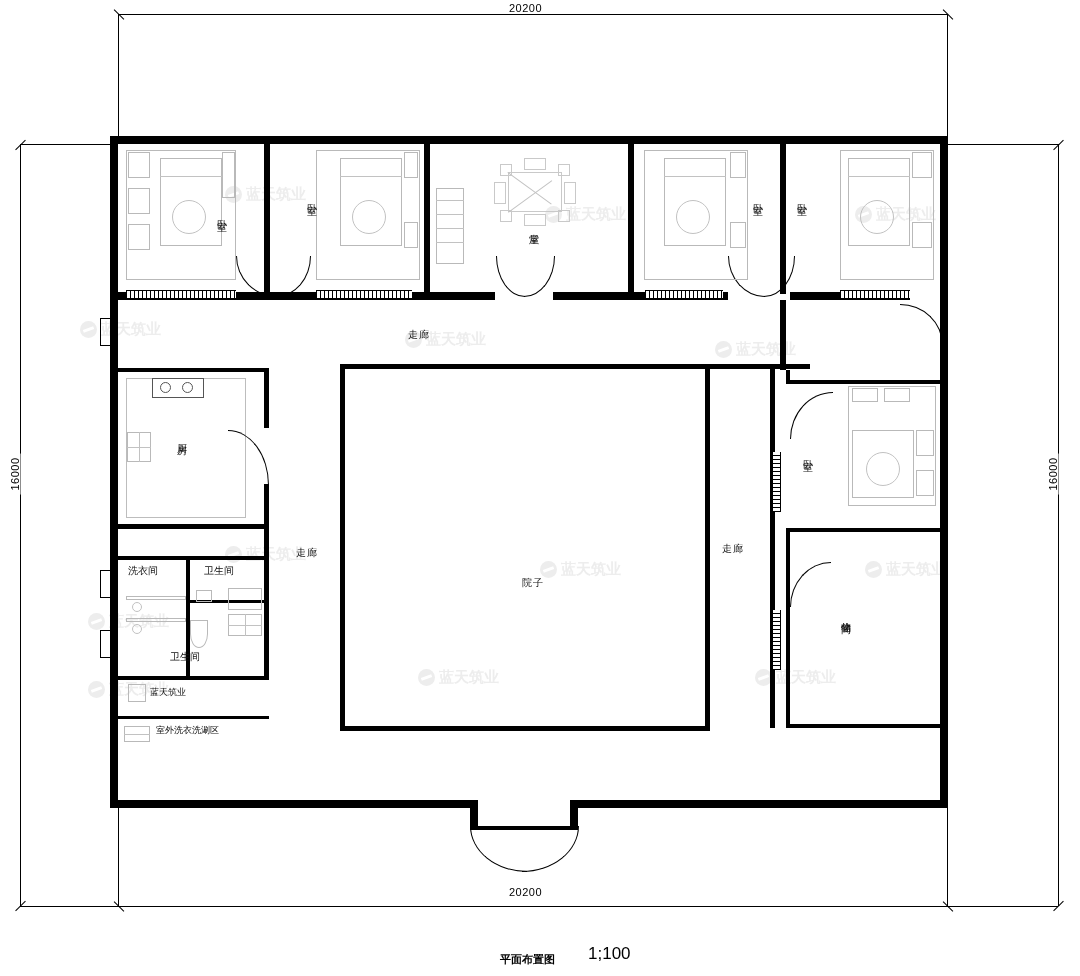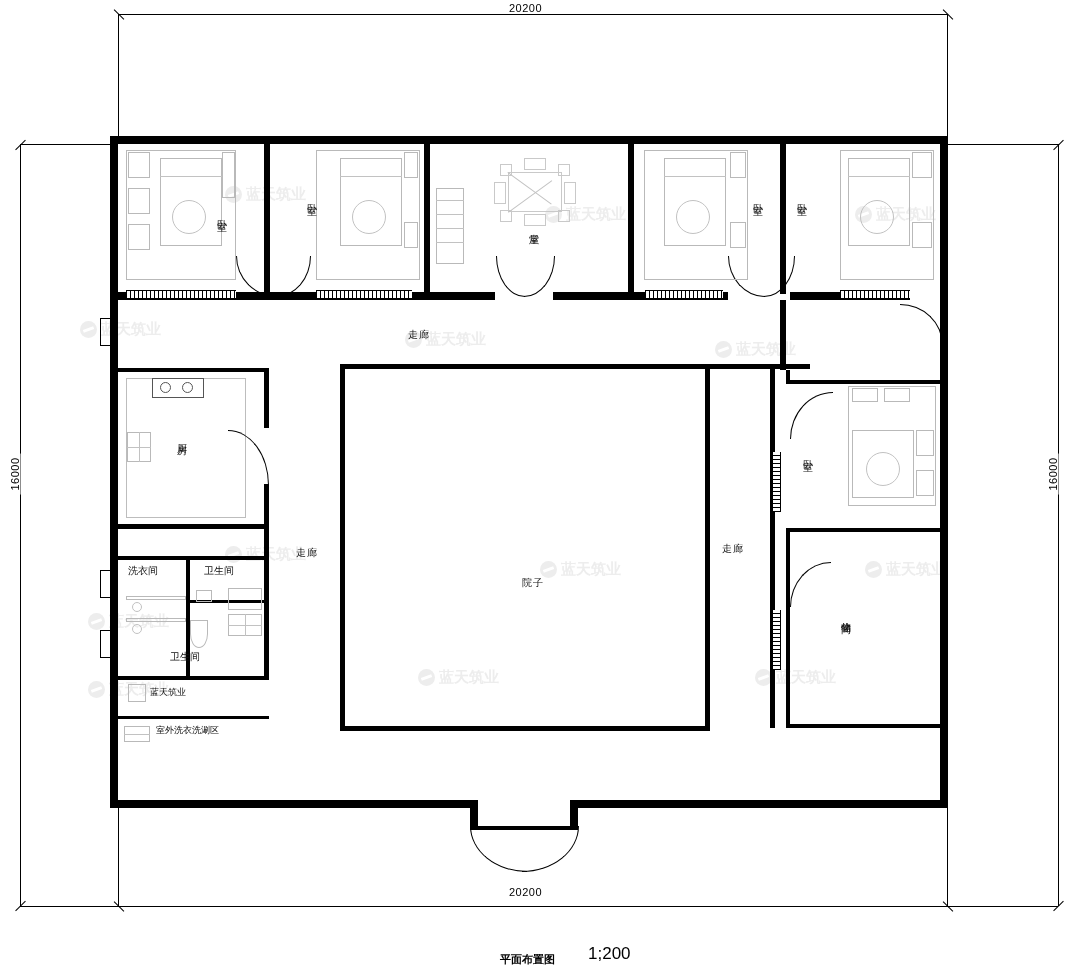--- a/index.html
+++ b/index.html
@@ -309,15 +309,15 @@
   <div class="fur" style="left:884px;top:388px;width:26px;height:14px;"></div>
   <div class="fur" style="left:916px;top:430px;width:18px;height:26px;"></div>
   <div class="fur" style="left:916px;top:470px;width:18px;height:26px;"></div>
   <div class="rlabel vtext" style="left:802px;top:452px;">卧室</div>
 
   <div class="rlabel vtext" style="left:840px;top:614px;">储物间</div>
 
   <div class="rlabel" style="left:722px;top:544px;letter-spacing:1px;">走廊</div>
 
   <div class="title" style="left:500px;top:952px;">平面布置图</div>
-  <div class="scale" style="left:588px;top:944px;">1;200</div>
+  <div class="scale" style="left:588px;top:944px;">1;100</div>
 
 </div>
 
 </body></html>

